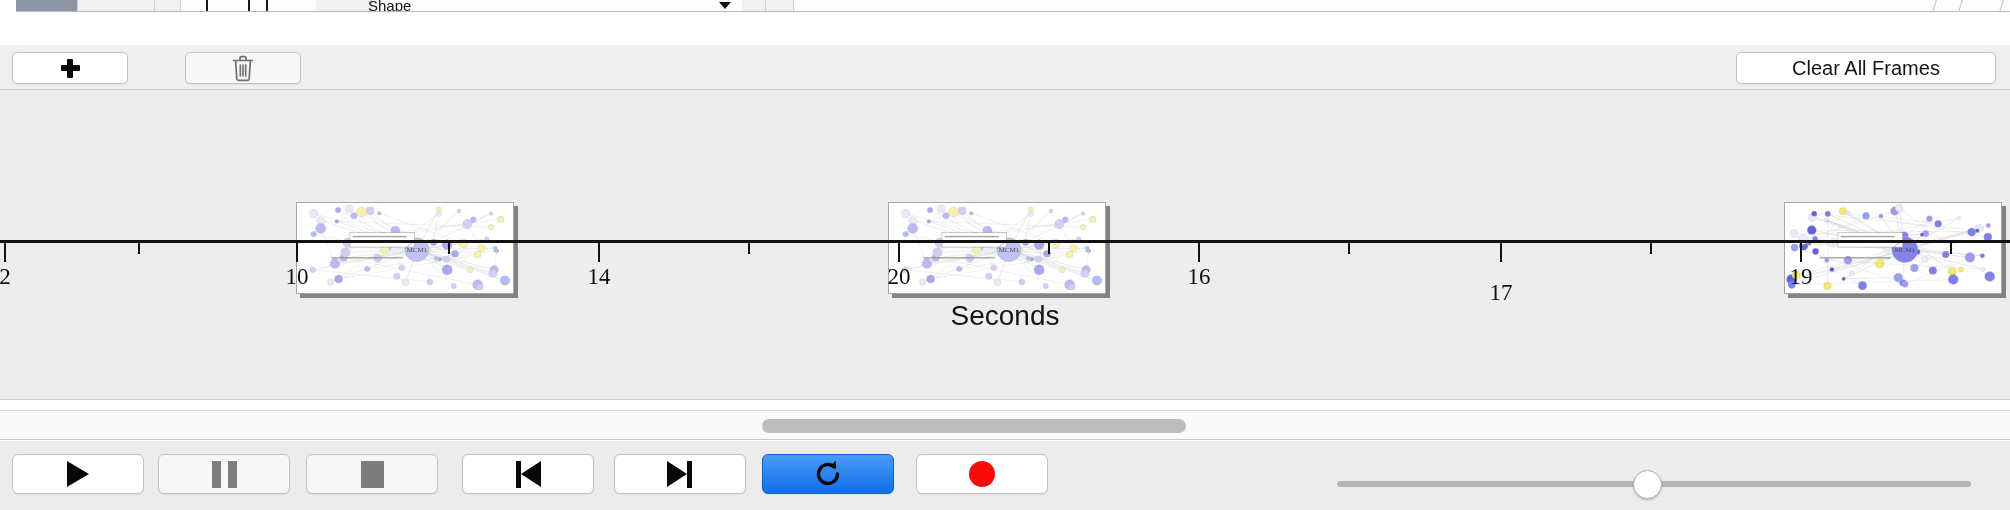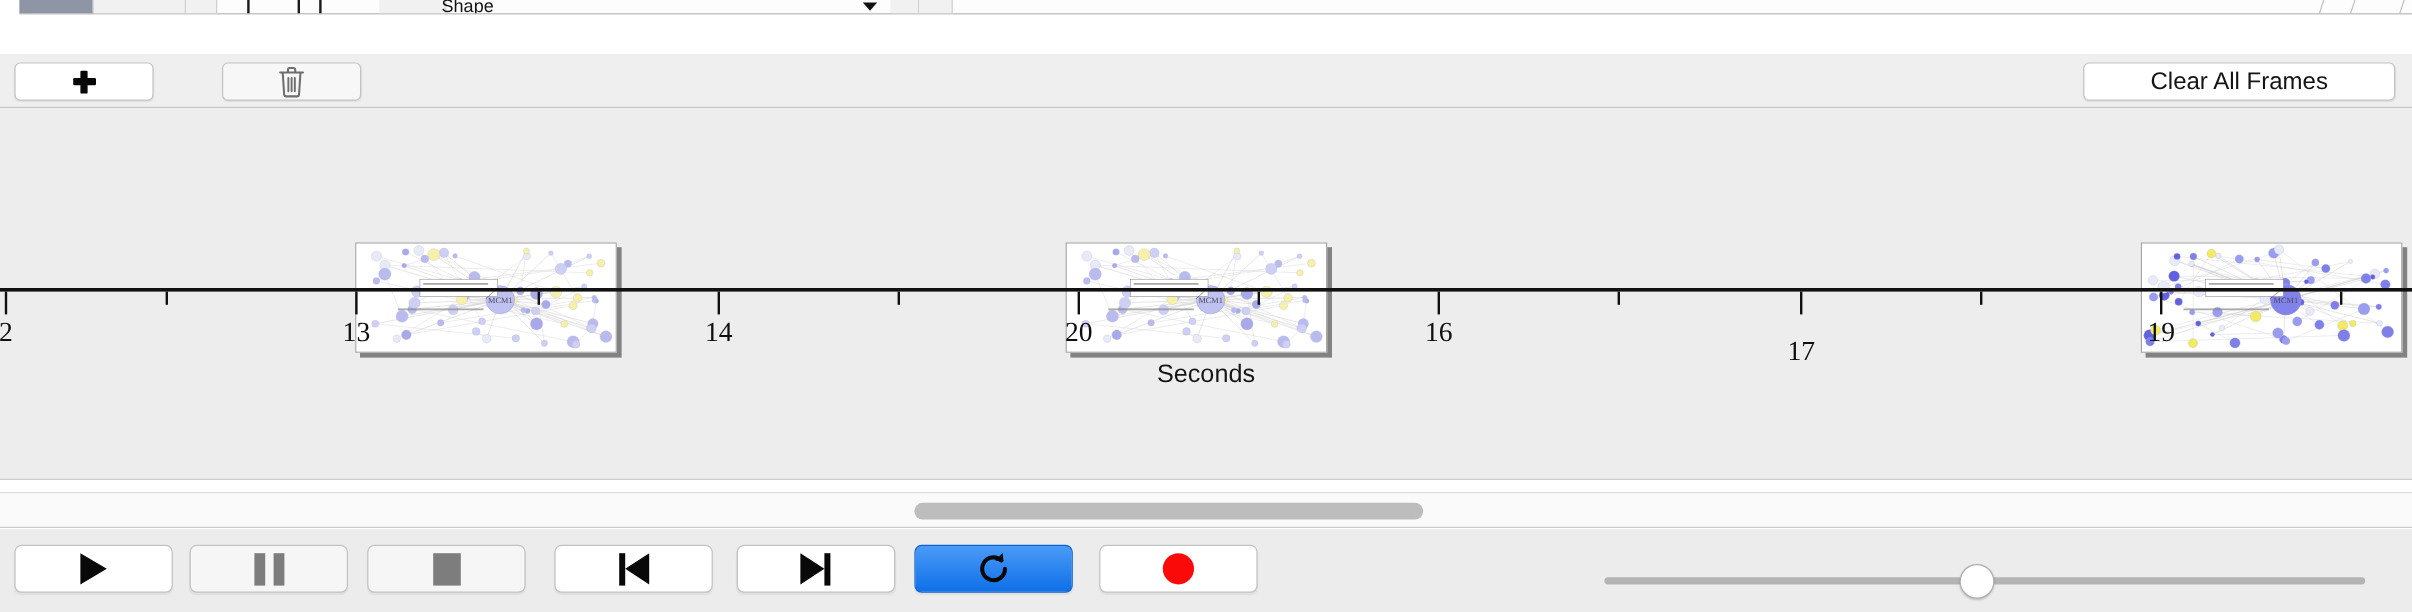--- a/index.html
+++ b/index.html
@@ -120,21 +120,21 @@
   .tick.minor { height: 11px; }
   .tick-label {
     position: absolute; top: 24px;
     font-size: 23px; color: #0f0f0f;
     transform: translateX(-50%);
     font-family: "Liberation Serif", serif;
     white-space: nowrap;
   }
   .axis-title {
     position: absolute; top: 60px; left: 0; width: 2010px;
-    text-align: center; font-size: 21px; color: #141414;
+    text-align: center; font-size: 28px; color: #141414;
   }
 
   
   .hscroll {
     position: absolute; left: 0; top: 410px; width: 2010px; height: 30px;
     background: #fafafa; border-top: 1px solid #dcdcdc; border-bottom: 1px solid #c9c9c9;
   }
   .hscroll-thumb {
     position: absolute; top: 8px; height: 14px;
     background: #bdbdbd; border-radius: 7px;
@@ -639,21 +639,21 @@
         </div>
       </div>
 
     <div class="ruler">
       <div class="ruler-line"></div>
       <div id="ticks">
           <div class="tick major" style="left: 4px;"></div>
           <div class="tick-label" style="left: 5px;">2</div>
           <div class="tick minor" style="left: 138px;"></div>
           <div class="tick major" style="left: 296px;"></div>
-          <div class="tick-label" style="left: 297px;">13</div>
+          <div class="tick-label" style="left: 297px;">10</div>
           <div class="tick minor" style="left: 448px;"></div>
           <div class="tick major" style="left: 598px;"></div>
           <div class="tick-label" style="left: 599px;">14</div>
           <div class="tick minor" style="left: 748px;"></div>
           <div class="tick major" style="left: 898px;"></div>
           <div class="tick-label" style="left: 899px;">20</div>
           <div class="tick minor" style="left: 1048px;"></div>
           <div class="tick major" style="left: 1198px;"></div>
           <div class="tick-label" style="left: 1199px;">16</div>
           <div class="tick minor" style="left: 1348px;"></div>

